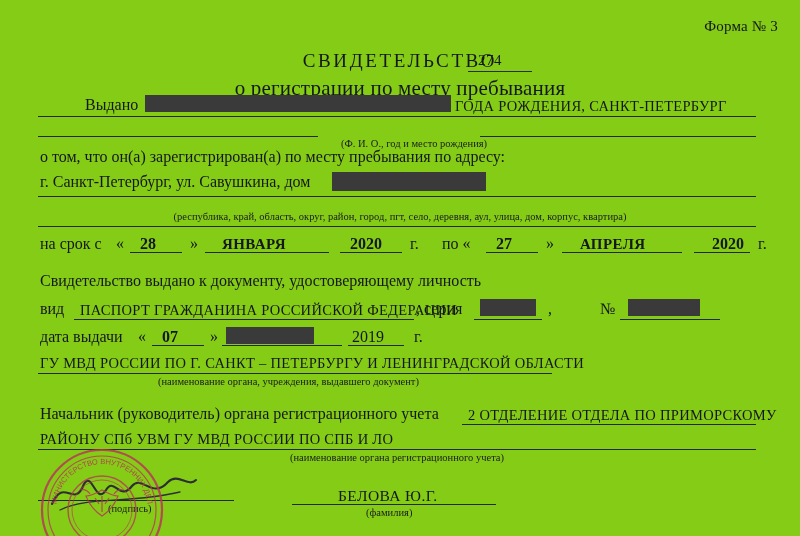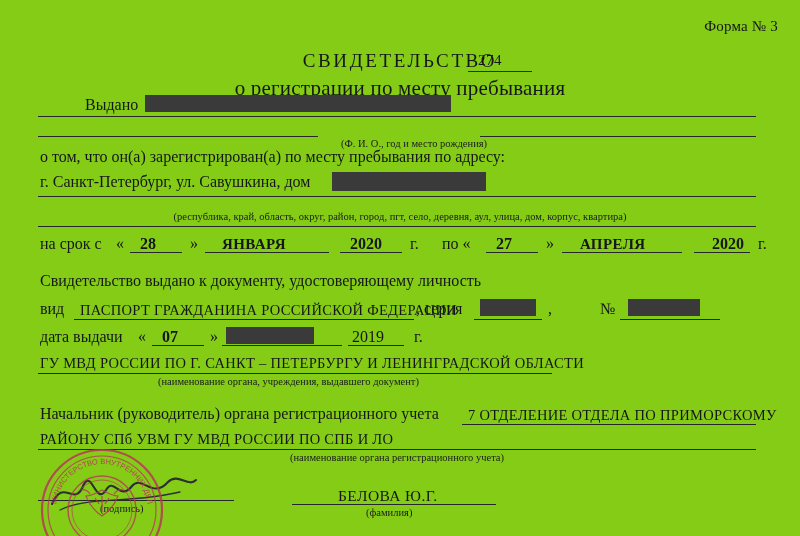--- a/index.html
+++ b/index.html
@@ -115,20 +115,21 @@
 
   <div class="form-no">Форма № 3</div>
 
   <div class="title">СВИДЕТЕЛЬСТВО</div>
   <div class="title-num">274</div>
   <div class="title-num-line"></div>
   <div class="subtitle">о регистрации по месту пребывания</div>
 
   <div class="lbl" style="left:85px; top:96px;text-align:center;">Выдано</div>
   <div class="redact" style="left:145px; top:95px; width:306px; height:17px;"></div>
+  <div class="lbl caps" style="left:455px; top:98px;">ГОДА РОЖДЕНИЯ, САНКТ-ПЕТЕРБУРГ</div>
   <div class="rule" style="left:38px; top:116px; width:718px;"></div>
   <div class="lbl-sm" style="left:0; right:0; top:138px; text-align:center;margin-left:28px;">(Ф. И. О., год и место рождения)</div>
   <div class="rule" style="left:38px; top:136px; width:280px;"></div>
   <div class="rule" style="left:480px; top:136px; width:276px;"></div>
 
   <div class="lbl" style="left:40px; top:148px;">о том, что он(а) зарегистрирован(а) по месту пребывания по адресу:</div>
 
   <div class="lbl" style="left:40px; top:173px;">г. Санкт-Петербург, ул. Савушкина, дом</div>
   <div class="redact" style="left:332px; top:172px; width:154px; height:19px;"></div>
   <div class="rule" style="left:38px; top:196px; width:718px;"></div>
@@ -177,34 +178,34 @@
   <div class="rule" style="left:222px; top:345px; width:120px;"></div>
   <div class="lbl" style="left:352px; top:328px;">2019</div>
   <div class="rule" style="left:348px; top:345px; width:56px;"></div>
   <div class="lbl" style="left:414px; top:328px;">г.</div>
 
   <div class="lbl caps" style="left:40px; top:355px;">ГУ  МВД  РОССИИ  ПО  Г. САНКТ – ПЕТЕРБУРГУ  И  ЛЕНИНГРАДСКОЙ  ОБЛАСТИ</div>
   <div class="rule" style="left:38px; top:373px; width:514px;"></div>
   <div class="lbl-sm" style="left:158px; top:376px;">(наименование органа, учреждения, выдавшего документ)</div>
 
   <div class="lbl" style="left:40px; top:405px;">Начальник (руководитель) органа регистрационного учета</div>
-  <div class="lbl caps" style="left:468px; top:407px;">7 ОТДЕЛЕНИЕ ОТДЕЛА  ПО ПРИМОРСКОМУ</div>
+  <div class="lbl caps" style="left:468px; top:407px;">2 ОТДЕЛЕНИЕ ОТДЕЛА  ПО ПРИМОРСКОМУ</div>
   <div class="rule" style="left:462px; top:424px; width:294px;"></div>
   <div class="lbl caps" style="left:40px; top:431px;">РАЙОНУ СПб УВМ  ГУ  МВД  РОССИИ  ПО СПБ  И  ЛО</div>
   <div class="rule" style="left:38px; top:449px; width:718px;"></div>
   <div class="lbl-sm" style="left:290px; top:452px;">(наименование органа регистрационного учета)</div>
 
   <div class="sign">
     <svg width="150" height="44" viewBox="0 0 150 44">
       <path d="M4 34 C 16 6, 26 40, 36 14 C 44 0, 48 36, 58 20 C 66 6, 72 32, 84 16 C 94 4, 104 30, 120 12 C 130 2, 140 18, 148 10" fill="none" stroke="#2b2f33" stroke-width="2.1" stroke-linecap="round"></path>
       <path d="M12 40 C 40 26, 82 34, 132 22" fill="none" stroke="#2b2f33" stroke-width="1.3" stroke-linecap="round"></path>
     </svg>
   </div>
   <div class="rule" style="left:38px; top:500px; width:196px;"></div>
-  <div class="lbl-sm" style="left:100px; top:503px;">(подпись)</div>
+  <div class="lbl-sm" style="left:108px; top:503px;">(подпись)</div>
 
   <div class="lbl" style="left:338px; top:487px; font-size:15.5px; letter-spacing:.4px;">БЕЛОВА Ю.Г.</div>
   <div class="rule" style="left:292px; top:504px; width:204px;"></div>
   <div class="lbl-sm" style="left:366px; top:507px;">(фамилия)</div>
 
   <div class="stamp">
     <svg width="128" height="128" viewBox="0 0 128 128">
       <defs>
         <path id="arcTop" d="M 18 64 A 46 46 0 0 1 110 64"></path>
         <path id="arcBottom" d="M 24 64 A 40 40 0 0 0 104 64"></path>

